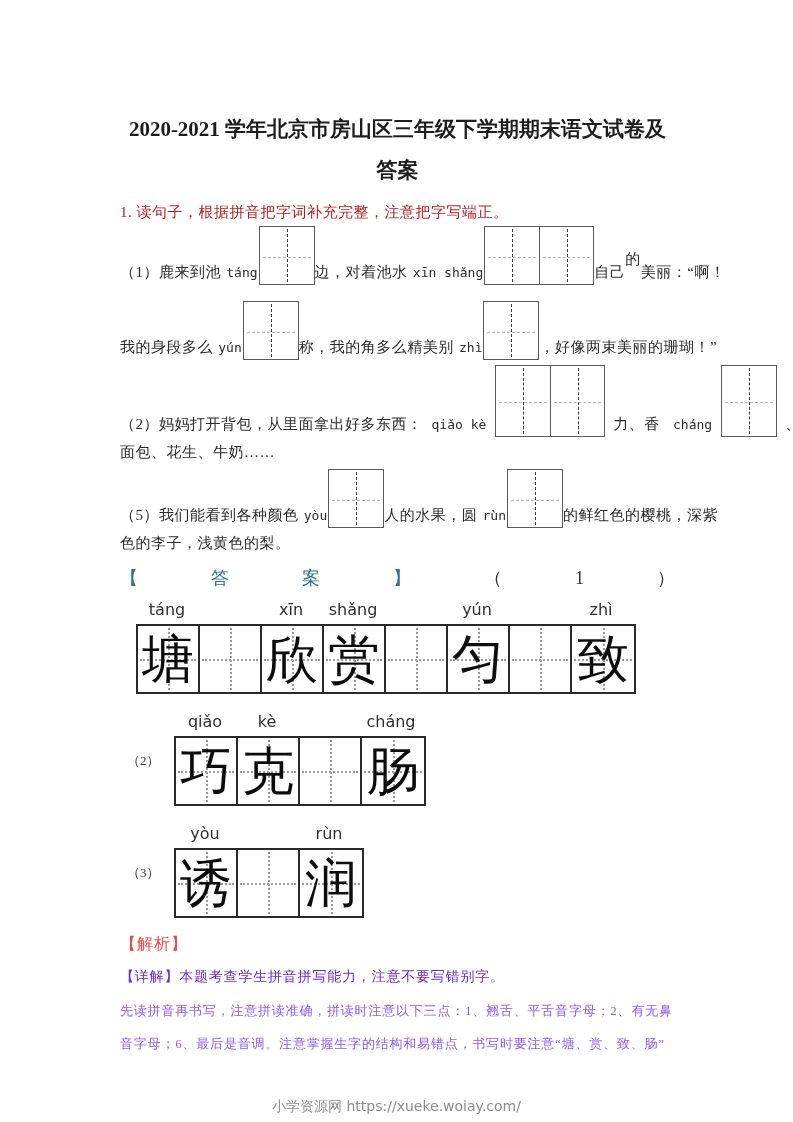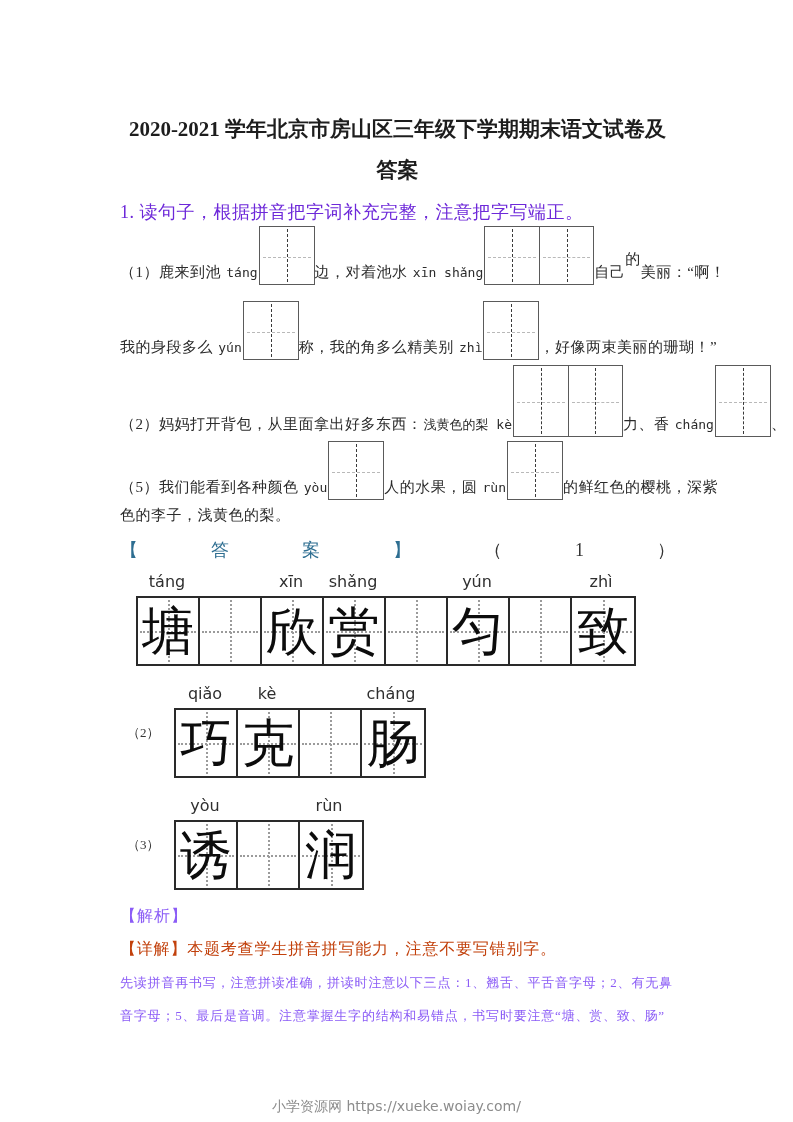--- a/index.html
+++ b/index.html
@@ -13,30 +13,30 @@
     overflow: hidden;
     font-family: "Liberation Serif", serif;
     color: #2b2b2b;
   }
   .content { padding: 97px 118px 0 120px; }
 
   
   .title { text-align: center; font-weight: bold; font-size: 21px; line-height: 41px; color: #1d1d1d; margin-bottom: 10px; }
 
   
-  .q-intro { font-size: 18px; line-height: 22px; color: #6d28d9; letter-spacing: 0.5px; }
+  .q-intro { font-size: 15px; line-height: 22px; color: #b91c1c; letter-spacing: 0.5px; }
 
   
   .q-line { display: flex; align-items: flex-end; white-space: pre; }
   .q-line .zh { font-size: 15px; line-height: 26px; letter-spacing: 0.5px; }
   .q-line .zh.raised { margin-bottom: 13px; }
   .q-line .py { font-family: "DejaVu Sans Mono", monospace; font-size: 13px; line-height: 24px; padding: 0 1px; }
   .m-t1 { margin-top: 3px; }
   .m-t2 { margin-top: 16px; text-align: right; }
-  .m-t3 { margin-top: 5px; }
+  .m-t3 { margin-top: 5px; gap: 8px; }
   .m-t4 { margin-top: 2px; }
   .m-t5 { margin-top: 4px; }
 
   .tian-box { display: flex; border: 1px solid #5a5a5a; background: #fff; }
   .tb-cell { width: 54px; height: 57px; position: relative; }
   .tb-cell + .tb-cell { border-left: 1px solid #5a5a5a; }
   .tb-cell::before { content: ""; position: absolute; top: 2px; bottom: 2px; left: 50%; border-left: 1.5px dashed #3a3a3a; }
   .tb-cell::after  { content: ""; position: absolute; left: 3px; right: 3px; top: 52%; border-top: 1.5px dashed #b9b9b9; }
   .tian-box.tall .tb-cell { height: 70px; }
 
@@ -55,22 +55,22 @@
   .grid-row { display: flex; align-items: flex-start; }
   .grid-label { width: 47px; font-size: 13px; color: #333; padding-top: 16px; font-family: "Liberation Serif", serif; }
   .grid { display: flex; border: 2px solid #2a2a2a; background: #fff; }
   .g-cell { width: 62px; height: 66px; position: relative; border-right: 2px solid #2a2a2a; display: flex; align-items: center; justify-content: center; }
   .g-cell:last-child { border-right: none; }
   .g-cell::before { content: ""; position: absolute; top: 2px; bottom: 2px; left: 50%; border-left: 2px dotted #9b9b9b; }
   .g-cell::after  { content: ""; position: absolute; left: 2px; right: 2px; top: 50%; border-top: 2px dotted #9b9b9b; }
   .g-char { position: relative; z-index: 2; font-size: 52px; line-height: 60px; color: #0c0c0c; font-family: "DejaVu Serif", "Liberation Serif", serif; }
 
   
-  .analysis-header { margin-top: 14px; font-size: 16px; line-height: 24px; color: #8b5cf6; letter-spacing: 1px; }
-  .analysis-line { margin-top: 9px; font-size: 16px; line-height: 24px; letter-spacing: 0.8px; color: #c2410c; }
+  .analysis-header { margin-top: 14px; font-size: 16px; line-height: 24px; color: #ef4444; letter-spacing: 1px; }
+  .analysis-line { margin-top: 9px; font-size: 14px; line-height: 24px; letter-spacing: 0.8px; color: #6d28d9; }
   .analysis-para { margin-top: 5px; font-size: 13px; line-height: 33px; letter-spacing: 0.8px; color: #8b5cf6; font-family: Liberation Serif, serif; }
 
   
   .footer { position: absolute; left: 0; right: 0; bottom: 18px; text-align: center; font-size: 14px; color: #8c8c8c; font-family: "DejaVu Sans", sans-serif; }
 </style>
 </head>
 <body>
 
 <div class="page">
   <div class="content">
@@ -78,21 +78,22 @@
     <div class="title">
       <div>2020-2021 学年北京市房山区三年级下学期期末语文试卷及</div>
       <div>答案</div>
     </div>
 
     <div class="q-intro">1. 读句子，根据拼音把字词补充完整，注意把字写端正。</div>
 
     <div>
         <div class="q-line m-t1"><span class="zh">（1）鹿来到池 </span><span class="py">táng</span><span class="tian-box"><span class="tb-cell"></span></span><span class="zh">边，对着池水 </span><span class="py">xīn shǎng</span><span class="tian-box"><span class="tb-cell"></span><span class="tb-cell"></span></span><span class="zh">自己</span><span class="zh raised">的</span><span class="zh">美丽：“啊！</span></div>
         <div class="q-line m-t2"><span class="zh">我的身段多么 </span><span class="py">yún</span><span class="tian-box"><span class="tb-cell"></span></span><span class="zh">称，我的角多么精美别 </span><span class="py">zhì</span><span class="tian-box"><span class="tb-cell"></span></span><span class="zh">，好像两束美丽的珊瑚！”</span></div>
-        <div class="q-line m-t3"><span class="zh">（2）妈妈打开背包，从里面拿出好多东西：</span><span class="py">浅黄色的梨 kè</span><span class="tian-box tall"><span class="tb-cell"></span><span class="tb-cell"></span></span><span class="zh">力、香 </span><span class="py">cháng</span><span class="tian-box tall"><span class="tb-cell"></span></span><span class="zh">、</span></div>
+        <div class="q-line m-t3"><span class="zh">（2）妈妈打开背包，从里面拿出好多东西：</span><span class="py">qiǎo kè</span><span class="tian-box tall"><span class="tb-cell"></span><span class="tb-cell"></span></span><span class="zh">力、香 </span><span class="py">cháng</span><span class="tian-box tall"><span class="tb-cell"></span></span><span class="zh">、</span></div>
+        <div class="q-line m-t4"><span class="zh">面包、花生、牛奶……</span></div>
         <div class="q-line m-t5"><span class="zh">（5）我们能看到各种颜色 </span><span class="py">yòu</span><span class="tian-box"><span class="tb-cell"></span></span><span class="zh">人的水果，圆 </span><span class="py">rùn</span><span class="tian-box"><span class="tb-cell"></span></span><span class="zh">的鲜红色的樱桃，深紫</span></div>
         <div class="q-line m-t4"><span class="zh">色的李子，浅黄色的梨。</span></div>
       </div>
 
     <div class="ans-header">
       <span class="blue">【</span>
       <span class="blue">答</span>
       <span class="blue">案</span>
       <span class="blue">】</span>
       <span class="dark">（</span>
@@ -176,19 +177,19 @@
               </div>
             </div>
           </div>
         </div>
       </div>
 
     <div class="analysis-header">【解析】</div>
     <div class="analysis-line">【详解】本题考查学生拼音拼写能力，注意不要写错别字。</div>
     <div class="analysis-para">
       <div>先读拼音再书写，注意拼读准确，拼读时注意以下三点：1、翘舌、平舌音字母；2、有无鼻</div>
-      <div>音字母；5、最后是音调。注意掌握生字的结构和易错点，书写时要注意“塘、赏、致、肠”</div>
+      <div>音字母；6、最后是音调。注意掌握生字的结构和易错点，书写时要注意“塘、赏、致、肠”</div>
     </div>
 
   </div>
 
   <div class="footer">小学资源网 https://xueke.woiay.com/</div>
 </div>
 
 </body></html>

